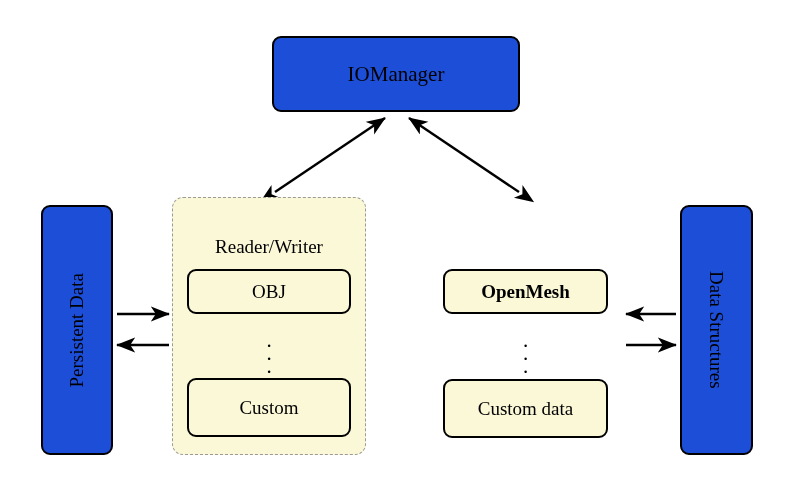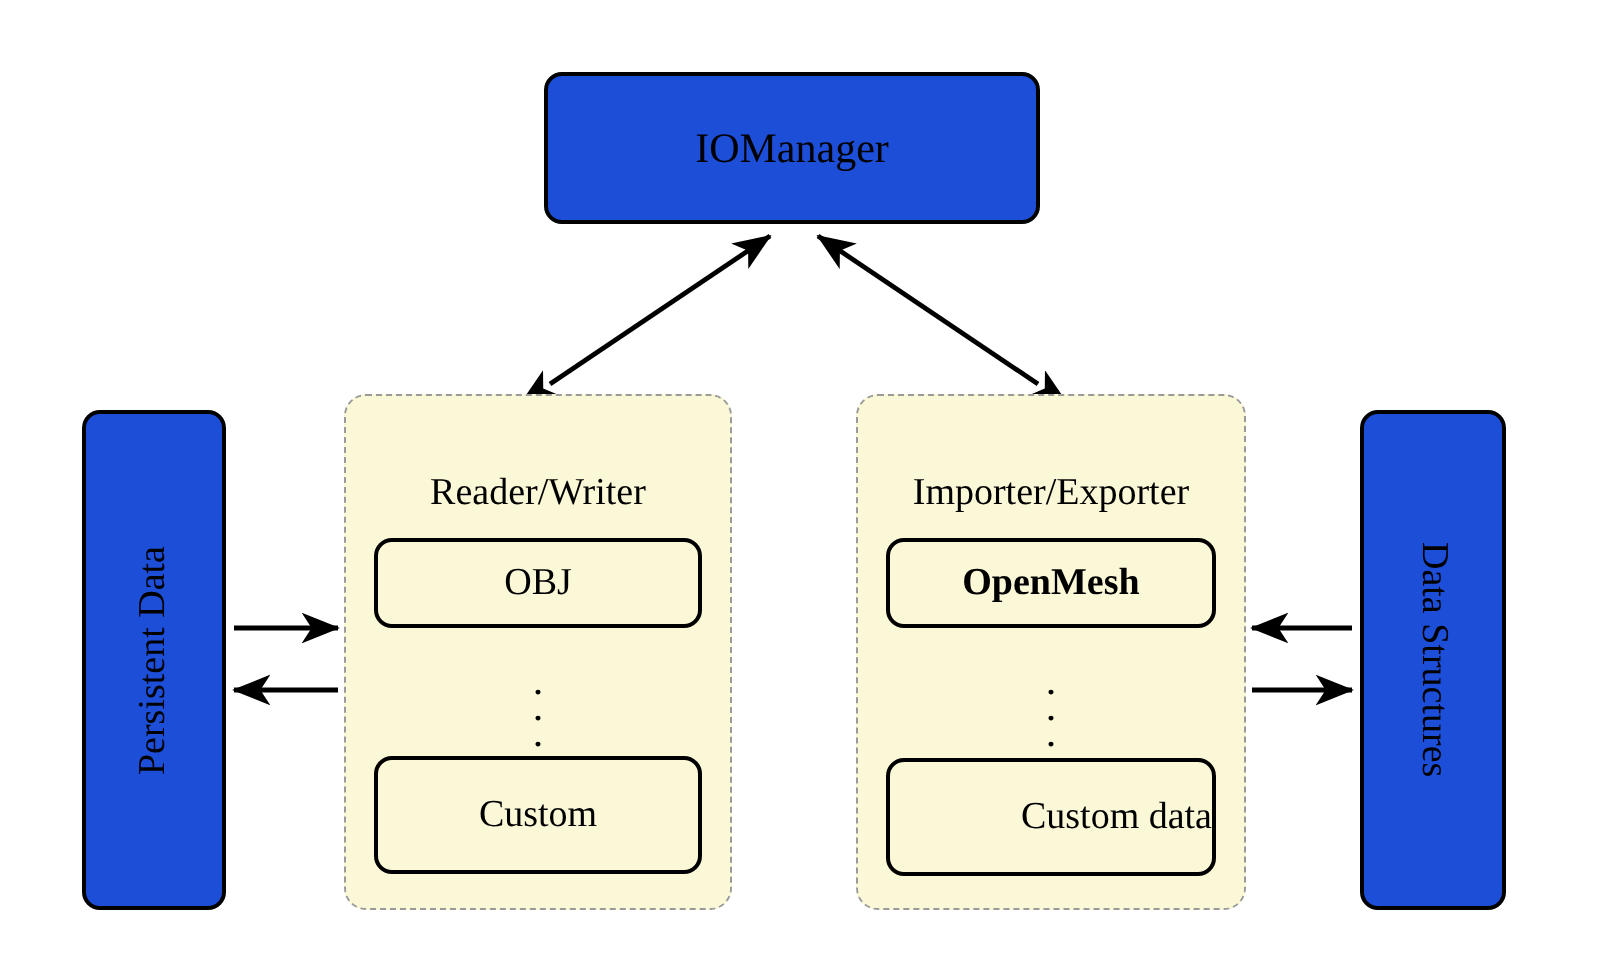--- a/index.html
+++ b/index.html
@@ -79,21 +79,21 @@
   #datastruct-box { left: 680px; top: 205px; width: 73px;  height: 250px; font-size: 19px; }
 
   #group-rw  { left: 172px; top: 197px; width: 194px; height: 258px; }
   #group-ie  { left: 428px; top: 197px; width: 195px; height: 258px; }
 
   .group-title { top: 22px; font-size: 19px; margin-top: 16px; }
 
   #node-obj      { left: 187px; top: 269px; width: 164px; height: 45px; font-size: 19px; }
   #node-custom-f { left: 187px; top: 378px; width: 164px; height: 59px; font-size: 19px; }
   #node-openmesh { left: 443px; top: 269px; width: 165px; height: 45px; font-size: 19px; font-weight: bold; }
-  #node-custom-d { left: 443px; top: 379px; width: 165px; height: 59px; font-size: 19px; justify-content: flex-end; }
+  #node-custom-d { left: 443px; top: 379px; width: 165px; height: 59px; font-size: 19px; }
 
   #dots-rw { left: 187px; top: 334px; width: 164px; }
   #dots-ie { left: 443px; top: 334px; width: 165px; }
 </style>
 </head>
 <body>
 
 <div id="canvas">
 
   <svg class="edges" viewBox="0 0 800 489">
@@ -140,23 +140,20 @@
       <span>.</span>
       <span>.</span>
   </div>
 
   <div class="node node-inner" id="node-custom-f">
     <div>
       <div>Custom</div>
     </div>
   </div>
 
-  <div class="group" id="group-ie">
-    <div class="group-title">Importer/Exporter</div>
-  </div>
 
   <div class="node node-inner" id="node-openmesh">OpenMesh</div>
 
   <div class="vdots" id="dots-ie">
     <span>.</span>
       <span>.</span>
       <span>.</span>
   </div>
 
   <div class="node node-inner" id="node-custom-d">

